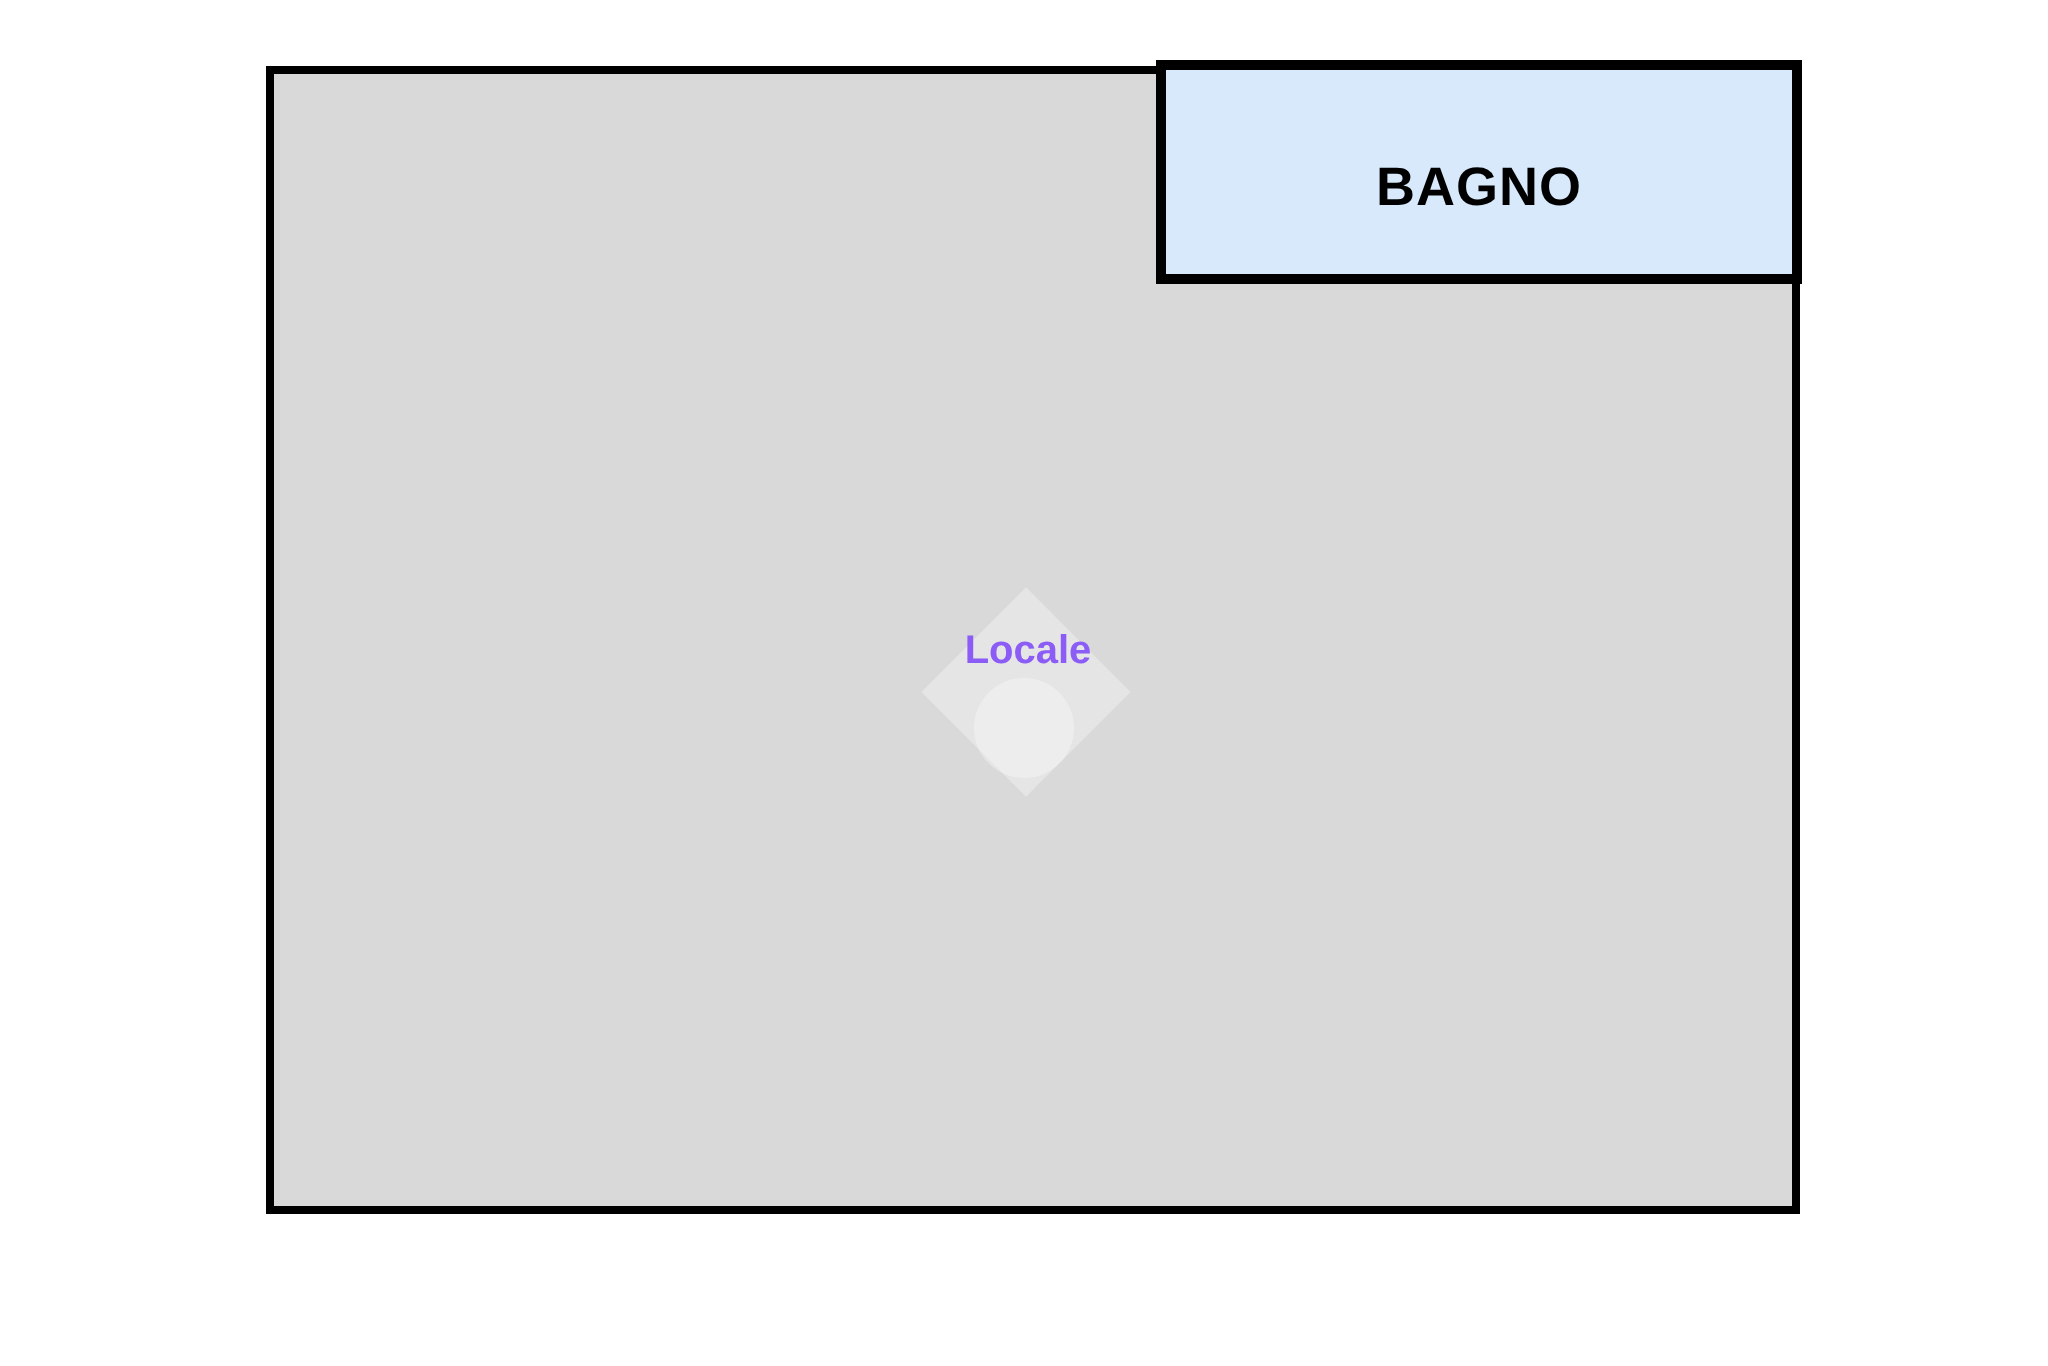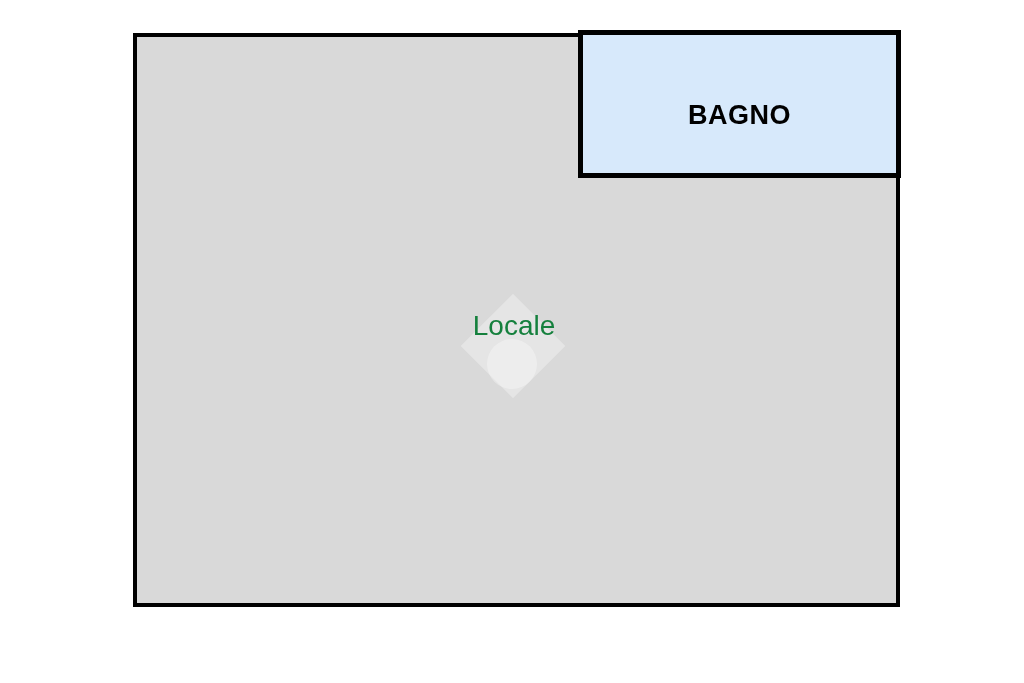--- a/index.html
+++ b/index.html
@@ -25,21 +25,21 @@
     box-sizing: border-box;
     background: #d9d9d9;
     border: 4px solid #000000;
   }
   
   .room-bagno {
     position: absolute;
     left: 578px;
     top: 30px;
     width: 323px;
-    height: 148px;
+    height: 112px;
     box-sizing: border-box;
     background: #d7e9fb;
     border: 5px solid #000000;
     z-index: 3;
   }
   .room-bagno .room-label {
     position: absolute;
     left: 50%;
     top: 58%;
     transform: translate(-50%, -50%);
@@ -68,23 +68,23 @@
     height: 50px;
     border-radius: 50%;
     background: rgba(255, 255, 255, 0.32);
     z-index: 1;
   }
   .locale-label {
     position: absolute;
     left: 514px;
     top: 326px;
     transform: translate(-50%, -50%);
-    font-size: 28px;
-    font-weight: normal;
-    color: #15803d;
+    font-size: 20px;
+    font-weight: bold;
+    color: #8b5cf6;
     white-space: nowrap;
     z-index: 2;
   }
 </style>
 </head>
 <body>
 
 <div class="canvas">
 
   <div class="room-locale">

